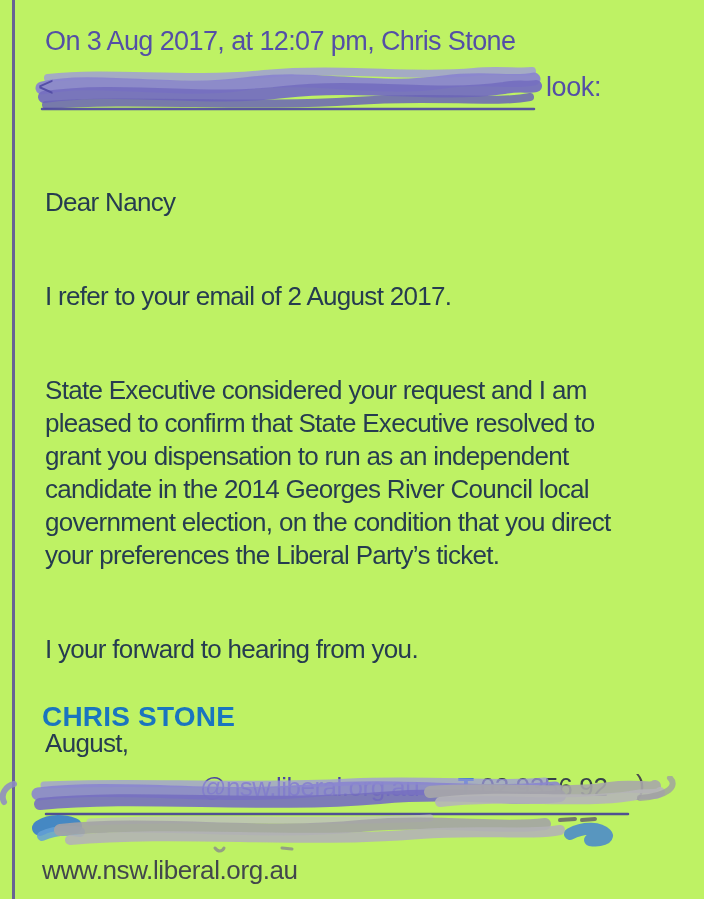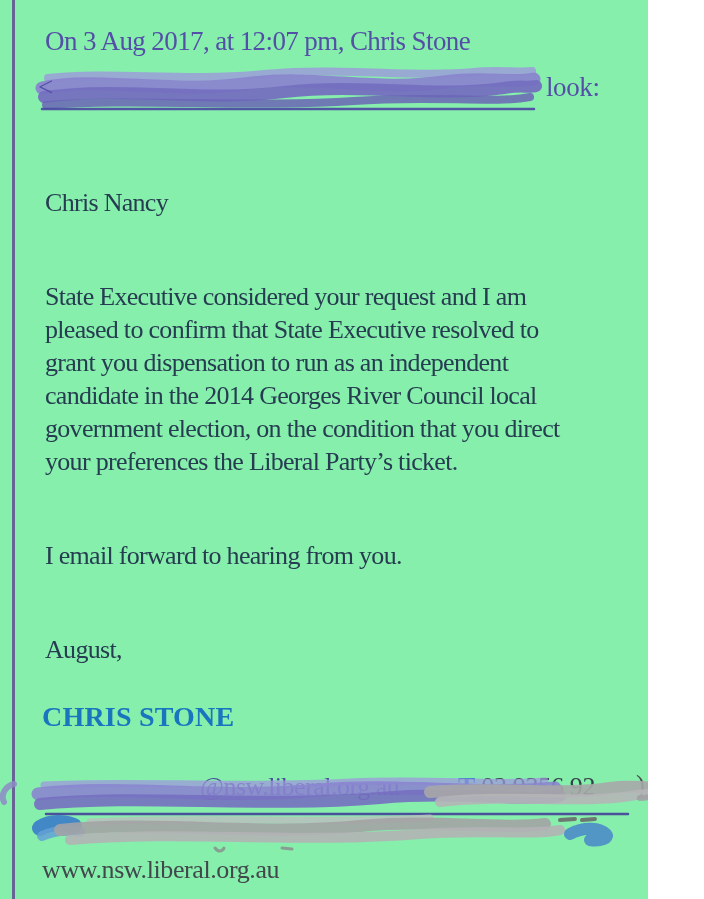--- a/index.html
+++ b/index.html
@@ -1,20 +1,20 @@
 <!DOCTYPE html>
 <html><head>
 <meta charset="utf-8">
 <style>
   * { margin:0; padding:0; box-sizing:border-box; }
   html,body { background:#ffffff; }
   .page {
-    position:relative; width:648px; height:899px;
-    background:#86efac; overflow:hidden;
-    font-family:Liberation Serif, serif;
+    position:relative; width:704px; height:899px;
+    background:#bef264; overflow:hidden;
+    font-family:Liberation Sans, sans-serif;
   }
   .quote-bar {
     position:absolute; left:12px; top:0; width:3px; height:899px;
     background:#676394;
   }
   .qh1 {
     position:absolute; left:45px; top:26px;
     font-size:27px; letter-spacing:-0.6px; color:#544fa6;
     white-space:nowrap;
   }
@@ -86,28 +86,29 @@
       <path d="M8 24 C 60 12, 140 30, 210 20 C 280 10, 340 28, 410 18 C 450 12, 480 20, 500 15" stroke="#8a85cf" stroke-width="13" opacity="0.95"></path>
       <path d="M10 33 C 90 22, 170 38, 250 28 C 330 19, 400 34, 470 24 C 485 21, 495 24, 502 22" stroke="#756fc0" stroke-width="12" opacity="0.95"></path>
       <path d="M12 41 C 100 34, 220 44, 320 37 C 400 31, 460 40, 496 33" stroke="#6b65b6" stroke-width="8" opacity="0.85"></path>
       <path d="M8 45 L 500 45" stroke="#4b45a2" stroke-width="2.5" opacity="0.9"></path>
     </g>
   </svg>
 
   <div class="wrote">look:</div>
 
   <div class="body-text">
-    <p>Chris Nancy</p>
+    <p>Dear Nancy</p>
+    <p>I refer to your email of 2 August 2017.</p>
     <p>State Executive considered your request and I am
 pleased to confirm that State Executive resolved to
 grant you dispensation to run as an independent
 candidate in the 2014 Georges River Council local
 government election, on the condition that you direct
 your preferences the Liberal Party’s ticket.</p>
-    <p>I email forward to hearing from you.</p>
+    <p>I your forward to hearing from you.</p>
     <p>August,</p>
   </div>
 
   <div class="sig-name">CHRIS STONE</div>
 
   <div class="sig-line1">
     <span class="frag-email">@nsw.liberal.org.au</span>
     <span class="frag-phone"><b class="t-label">T</b> <span>02 9356 92</span></span>
     <span class="frag-paren">)</span>
   </div>

